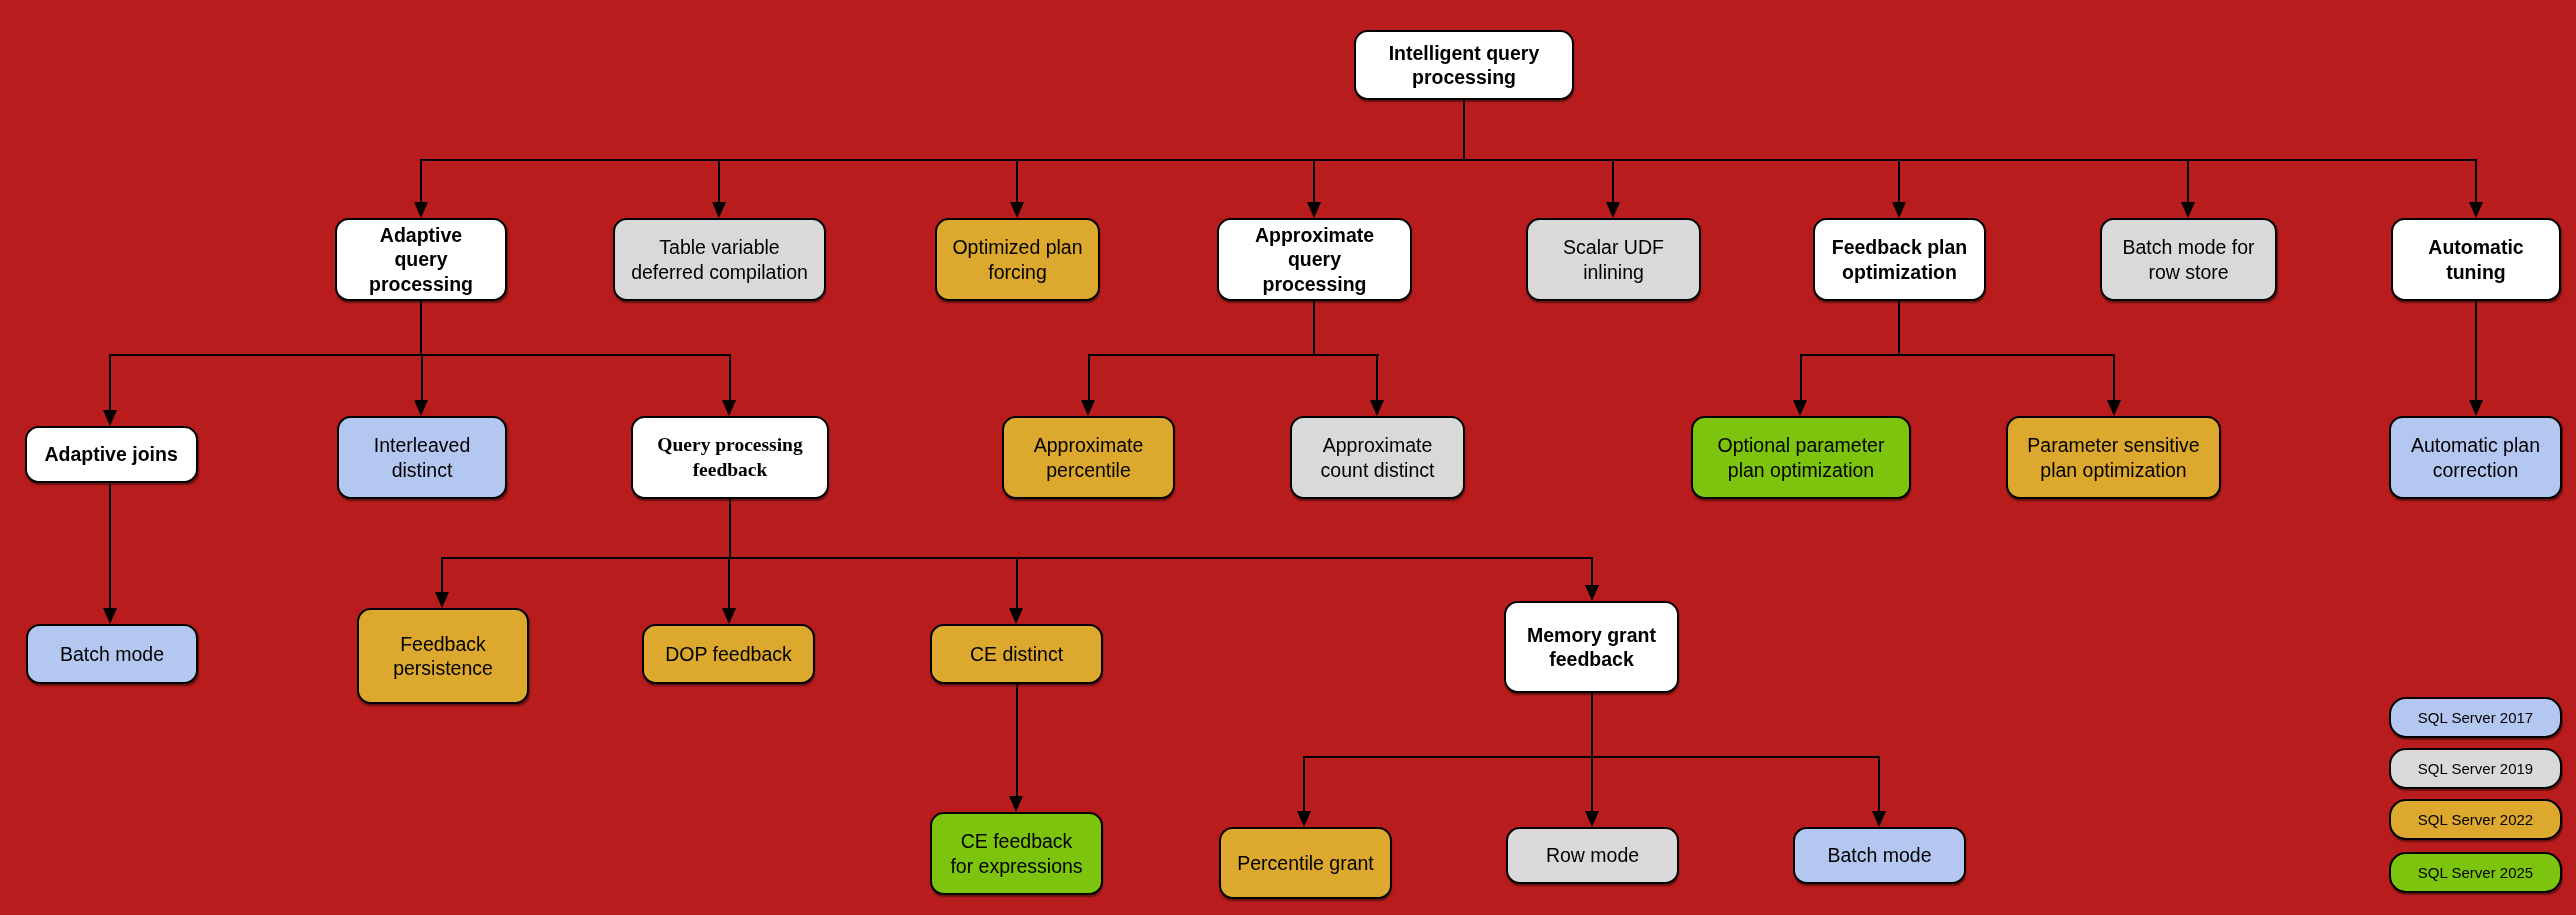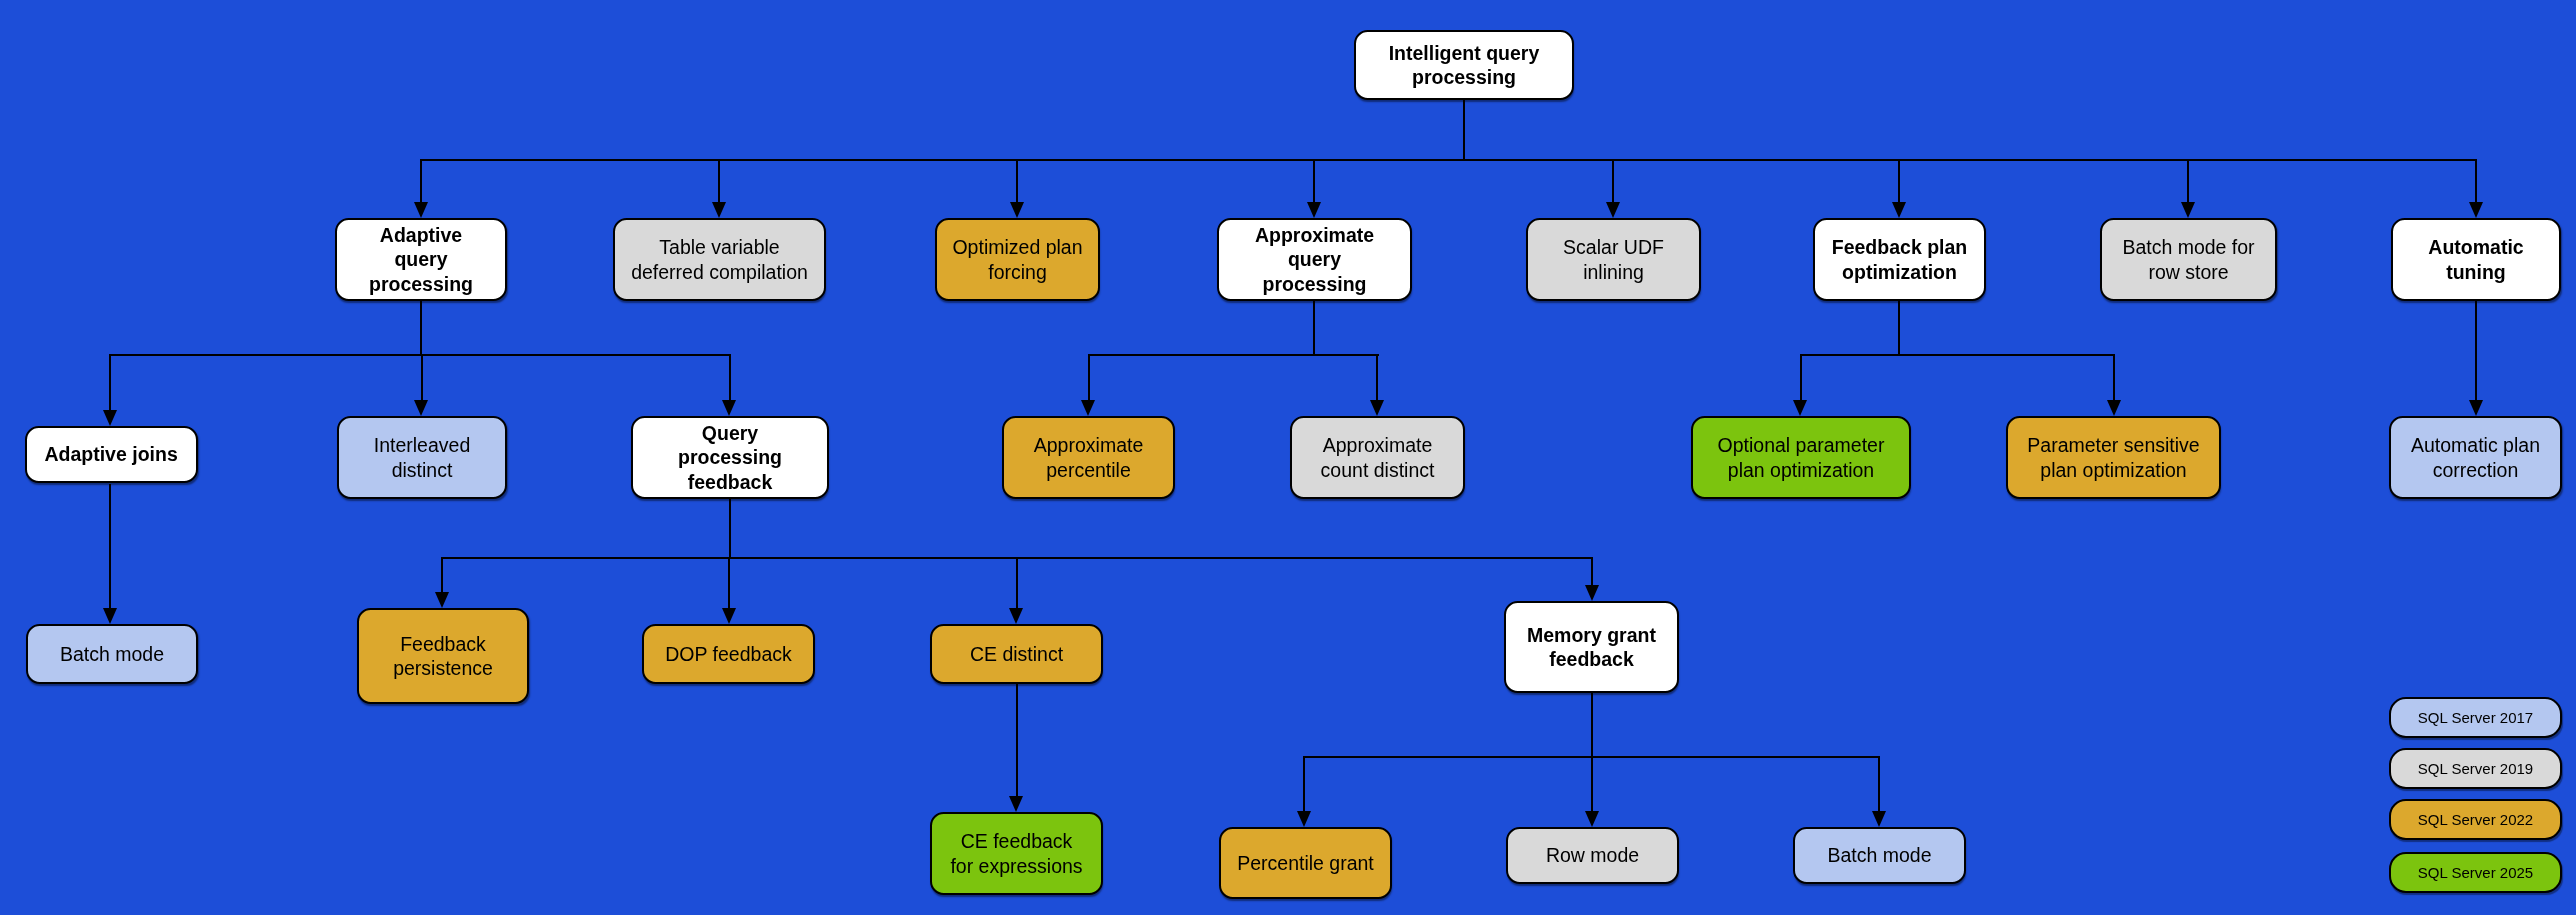--- a/index.html
+++ b/index.html
@@ -9,21 +9,21 @@
     --color-gold:#dca82d;
     --color-green:#7cc40e;
     --color-line:#000000;
   }
   *{box-sizing:border-box;}
   html,body{margin:0;padding:0;background:#ffffff;}
   #canvas{
     position:relative;
     width:2576px;
     height:916px;
-    background:#1d4ed8;
+    background:#b91c1c;
     font-family:"Liberation Sans","DejaVu Sans",sans-serif;
     overflow:hidden;
   }
   .node{
     position:absolute;
     border:2.3px solid var(--color-line);
     border-radius:13.7px;
     display:flex;
     align-items:center;
     justify-content:center;
@@ -149,21 +149,21 @@
   <div class="node fill-gray" style="left:613px;top:218px;width:213px;height:83px;">Table variable deferred compilation</div>
   <div class="node fill-gold" style="left:935px;top:218px;width:165px;height:83px;">Optimized plan forcing</div>
   <div class="node fill-white bold" style="left:1217px;top:218px;width:195px;height:83px;">Approximate query processing</div>
   <div class="node fill-gray" style="left:1526px;top:218px;width:175px;height:83px;">Scalar UDF inlining</div>
   <div class="node fill-white bold" style="left:1813px;top:218px;width:173px;height:83px;">Feedback plan optimization</div>
   <div class="node fill-gray" style="left:2100px;top:218px;width:177px;height:83px;">Batch mode for row store</div>
   <div class="node fill-white bold" style="left:2391px;top:218px;width:170px;height:83px;">Automatic tuning</div>
 
   <div class="node fill-white bold" style="left:24.6px;top:426px;width:173px;height:57px;">Adaptive joins</div>
   <div class="node fill-blue" style="left:337px;top:416px;width:170px;height:83px;">Interleaved distinct</div>
-  <div class="node fill-white bold" style="left:631px;top:416px;width:198px;height:83px;">Query processing feedback</div>
+  <div class="node fill-white bold" style="left:631px;top:416px;width:198px;height:83px;font-family:Liberation Serif, serif;">Query processing feedback</div>
   <div class="node fill-gold" style="left:1002px;top:416px;width:173px;height:83px;">Approximate percentile</div>
   <div class="node fill-gray" style="left:1290px;top:416px;width:175px;height:83px;">Approximate count distinct</div>
   <div class="node fill-green" style="left:1691px;top:416px;width:220px;height:83px;">Optional parameter plan optimization</div>
   <div class="node fill-gold" style="left:2006px;top:416px;width:215px;height:83px;">Parameter sensitive plan optimization</div>
   <div class="node fill-blue" style="left:2389px;top:416px;width:173px;height:83px;">Automatic plan correction</div>
 
   <div class="node fill-blue" style="left:26px;top:624px;width:172px;height:60px;">Batch mode</div>
   <div class="node fill-gold" style="left:357px;top:608px;width:172px;height:96px;">Feedback persistence</div>
   <div class="node fill-gold" style="left:642px;top:624px;width:173px;height:60px;">DOP feedback</div>
   <div class="node fill-gold" style="left:930px;top:624px;width:173px;height:60px;">CE distinct</div>

